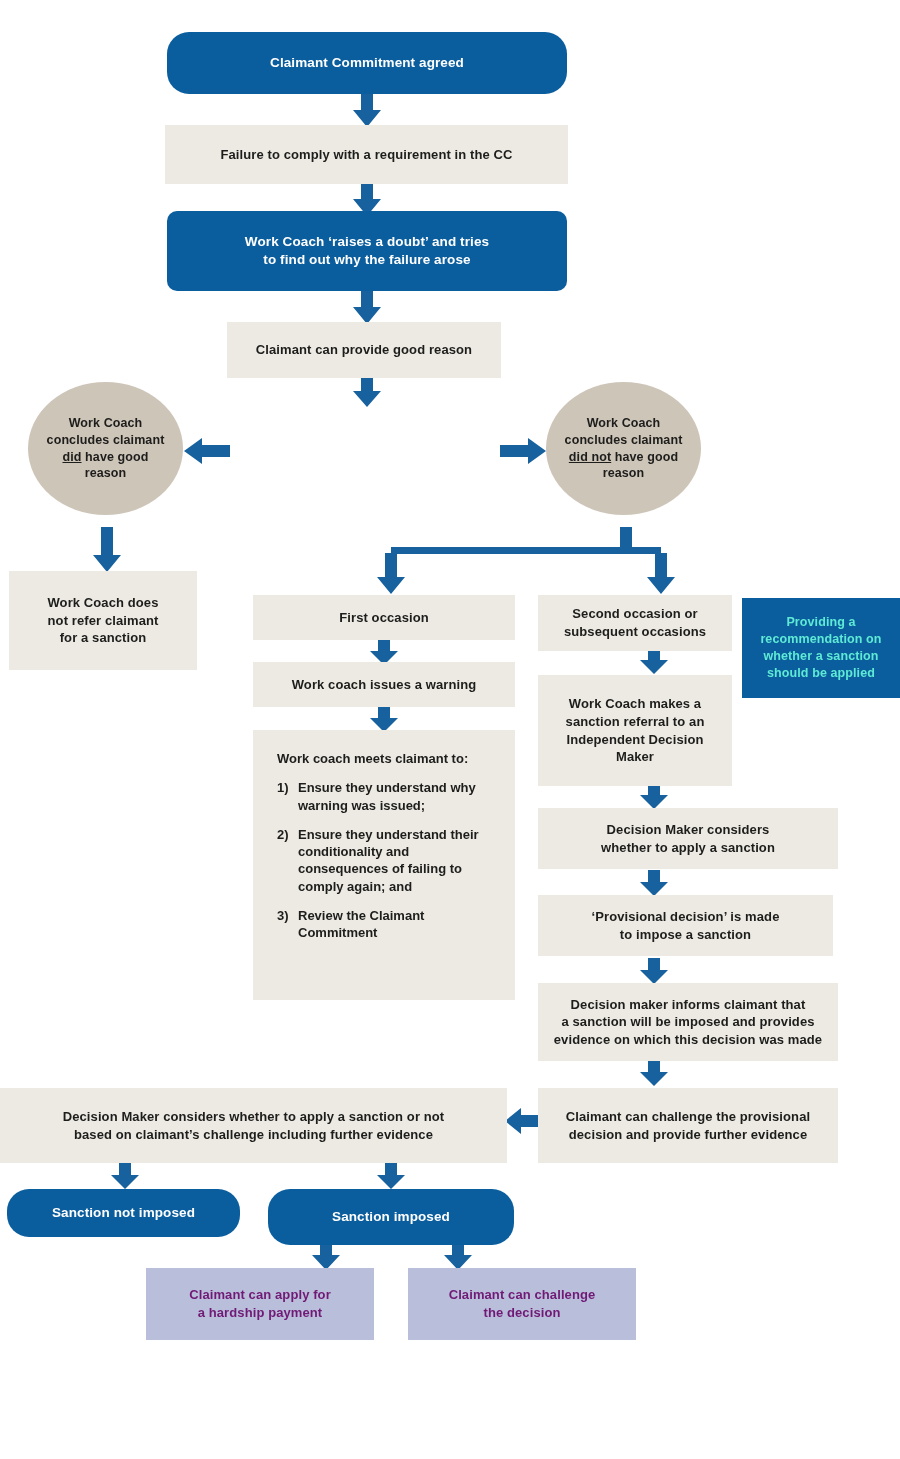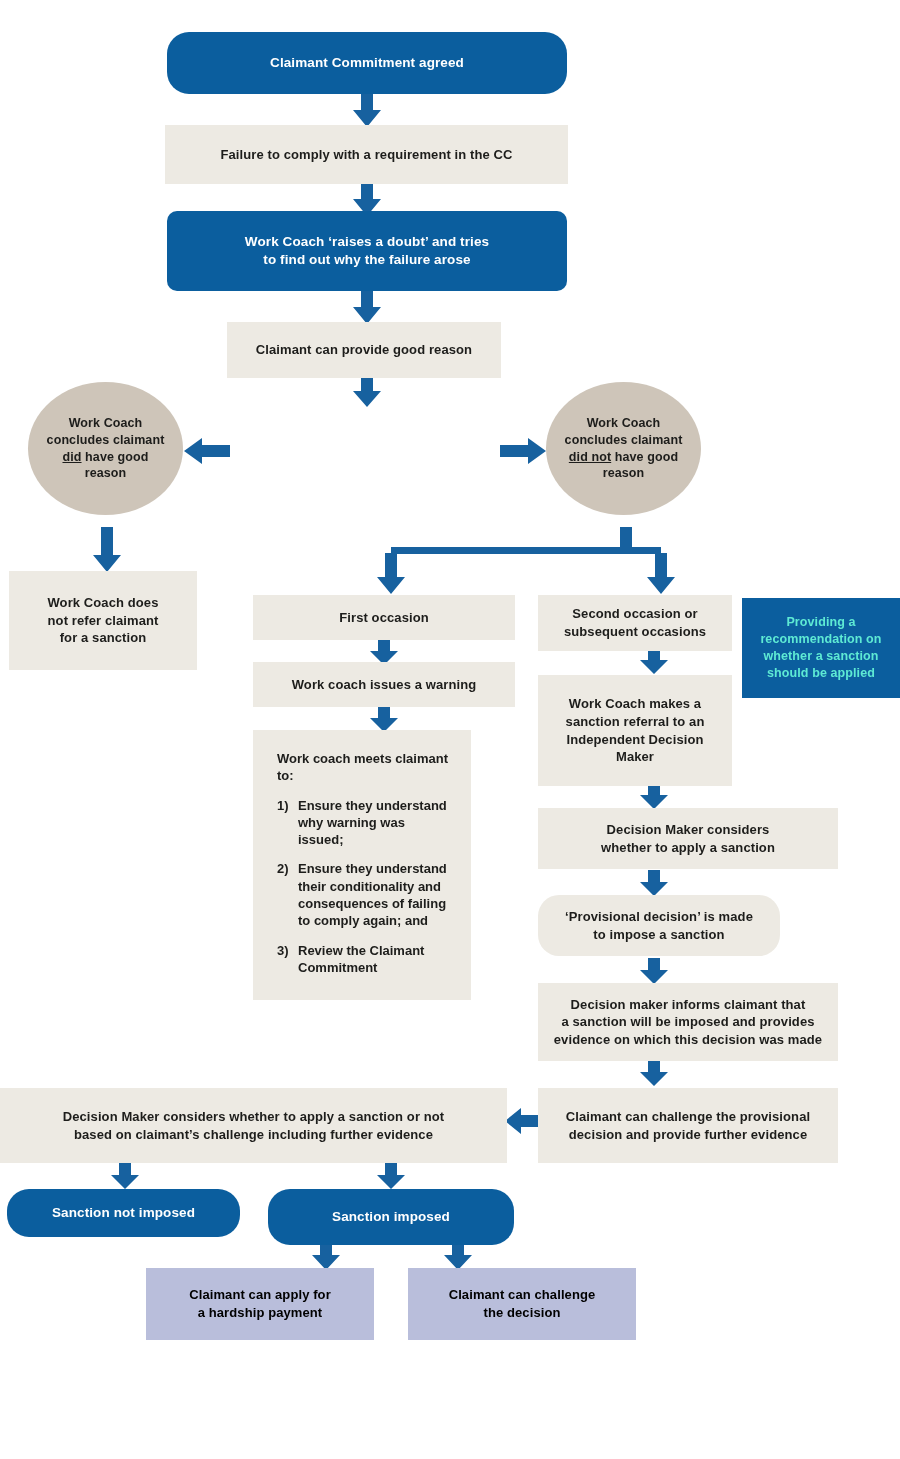--- a/index.html
+++ b/index.html
@@ -54,21 +54,21 @@
   
   .ellipse {
     background: #cec5b9;
     color: #1d1d1b;
     border-radius: 50%;
     font-size: 12.5px;
   }
   
   .lavender {
     background: #b9bedb;
-    color: #000000;
+    color: #701a75;
     font-size: 13px;
   }
   .u { text-decoration: underline; }
 
   
   .listbox {
     position: absolute;
     box-sizing: border-box;
     background: #edeae3;
     color: #1d1d1b;
@@ -274,21 +274,21 @@
   </div>
 
   <div class="node grey" style="left:253px; top:595px; width:262px; height:45px;">
     <span class="txt">First occasion</span>
   </div>
 
   <div class="node grey" style="left:253px; top:662px; width:262px; height:45px;">
     <span class="txt">Work coach issues a warning</span>
   </div>
 
-  <div class="listbox" style="left:253px; top:730px; width:218px; height:270px;">
+  <div class="listbox" style="left:253px; top:730px; width:262px; height:270px;">
     <p class="lead">Work coach meets claimant to:</p>
     <ol>
       <li>
         <span class="num">1)</span>
         <span>Ensure they understand why warning was issued;</span>
       </li>
       <li>
         <span class="num">2)</span>
         <span>Ensure they understand their conditionality and consequences of failing to comply again; and</span>
       </li>
@@ -324,21 +324,21 @@
     </span>
   </div>
 
   <div class="node grey" style="left:538px; top:808px; width:300px; height:61px;">
     <span class="txt">
       <span>Decision Maker considers</span><br>
       <span>whether to apply a sanction</span>
     </span>
   </div>
 
-  <div class="node grey" style="left:538px; top:895px; width:242px; height:61px;border-radius:21px;">
+  <div class="node grey" style="left:538px; top:895px; width:295px; height:61px;">
     <span class="txt">
       <span>‘Provisional decision’ is made</span><br>
       <span>to impose a sanction</span>
     </span>
   </div>
 
   <div class="node grey" style="left:538px; top:983px; width:300px; height:78px;">
     <span class="txt">
       <span>Decision maker informs claimant that</span><br>
       <span>a sanction will be imposed and provides</span><br>

